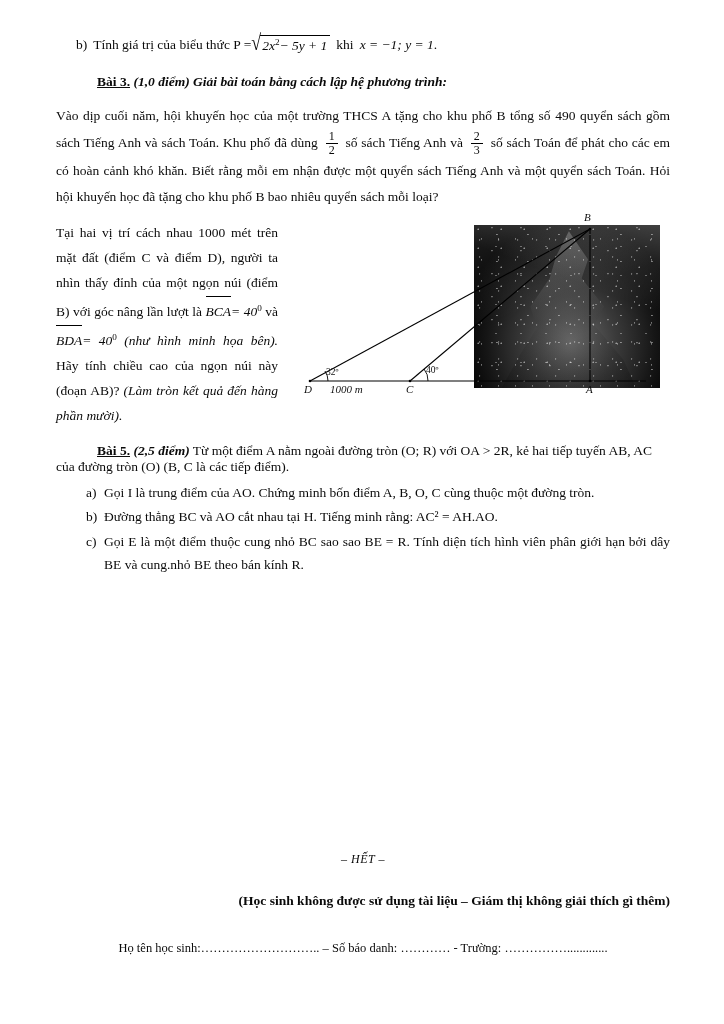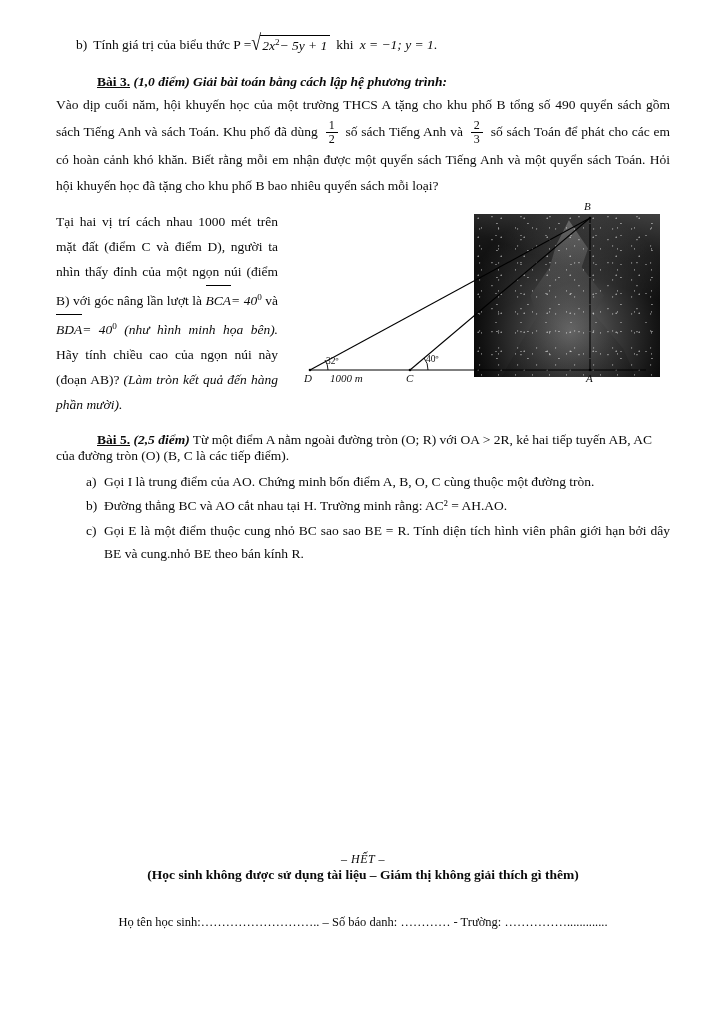--- a/index.html
+++ b/index.html
@@ -84,21 +84,21 @@
   .head .pts {
     font-weight: bold;
     font-style: italic;
   }
   .head .desc {
     font-weight: bold;
     font-style: italic;
   }
 
   .para {
-    margin-top: 2px;
+    margin-top: 13px;
     text-align: justify;
     line-height: 1.95;
     font-size: 13.5px;
     font-family: Liberation Serif, serif;
   }
 
   .bai4wrap {
     position: relative;
     margin-top: 10px;
     min-height: 186px;
@@ -193,22 +193,24 @@
     width: 614px;
     text-align: center;
   }
   .het {
     font-weight: normal;
     font-style: italic;
     font-size: 12px;
     letter-spacing: 0.5px;
   }
   .note {
+    margin-top: 26px;
     font-weight: bold;
     font-size: 13.5px;
+    text-align: right;
   }
   .idline {
     margin-top: 32px;
     font-size: 12.5px;
   }
 </style>
 </head>
 <body>
 
 <div class="page">
@@ -302,21 +304,21 @@
       <span style="font-weight:normal;font-style:normal;">Từ một điểm A nằm ngoài đường tròn (O; R) với OA &gt; 2R, kẻ hai tiếp tuyến AB, AC của đường tròn (O) (B, C là các tiếp điểm).</span>
     </div>
 
     <div class="list">
       <div class="li">
         <span class="mk">a)</span>
         <span class="tx">Gọi I là trung điểm của AO. Chứng minh bốn điểm A, B, O, C cùng thuộc một đường tròn.</span>
       </div>
       <div class="li">
         <span class="mk">b)</span>
-        <span class="tx">Đường thẳng BC và AO cắt nhau tại H. Trường minh rằng: AC² = AH.AO.</span>
+        <span class="tx">Đường thẳng BC và AO cắt nhau tại H. Tiếng minh rằng: AC² = AH.AO.</span>
       </div>
       <div class="li">
         <span class="mk">c)</span>
         <span class="tx">Gọi E là một điểm thuộc cung nhỏ BC sao sao BE = R. Tính diện tích hình viên phân giới hạn bởi dây BE và cung.nhỏ BE theo bán kính R.</span>
       </div>
     </div>
 
   </div>
 
   <div class="footer">

